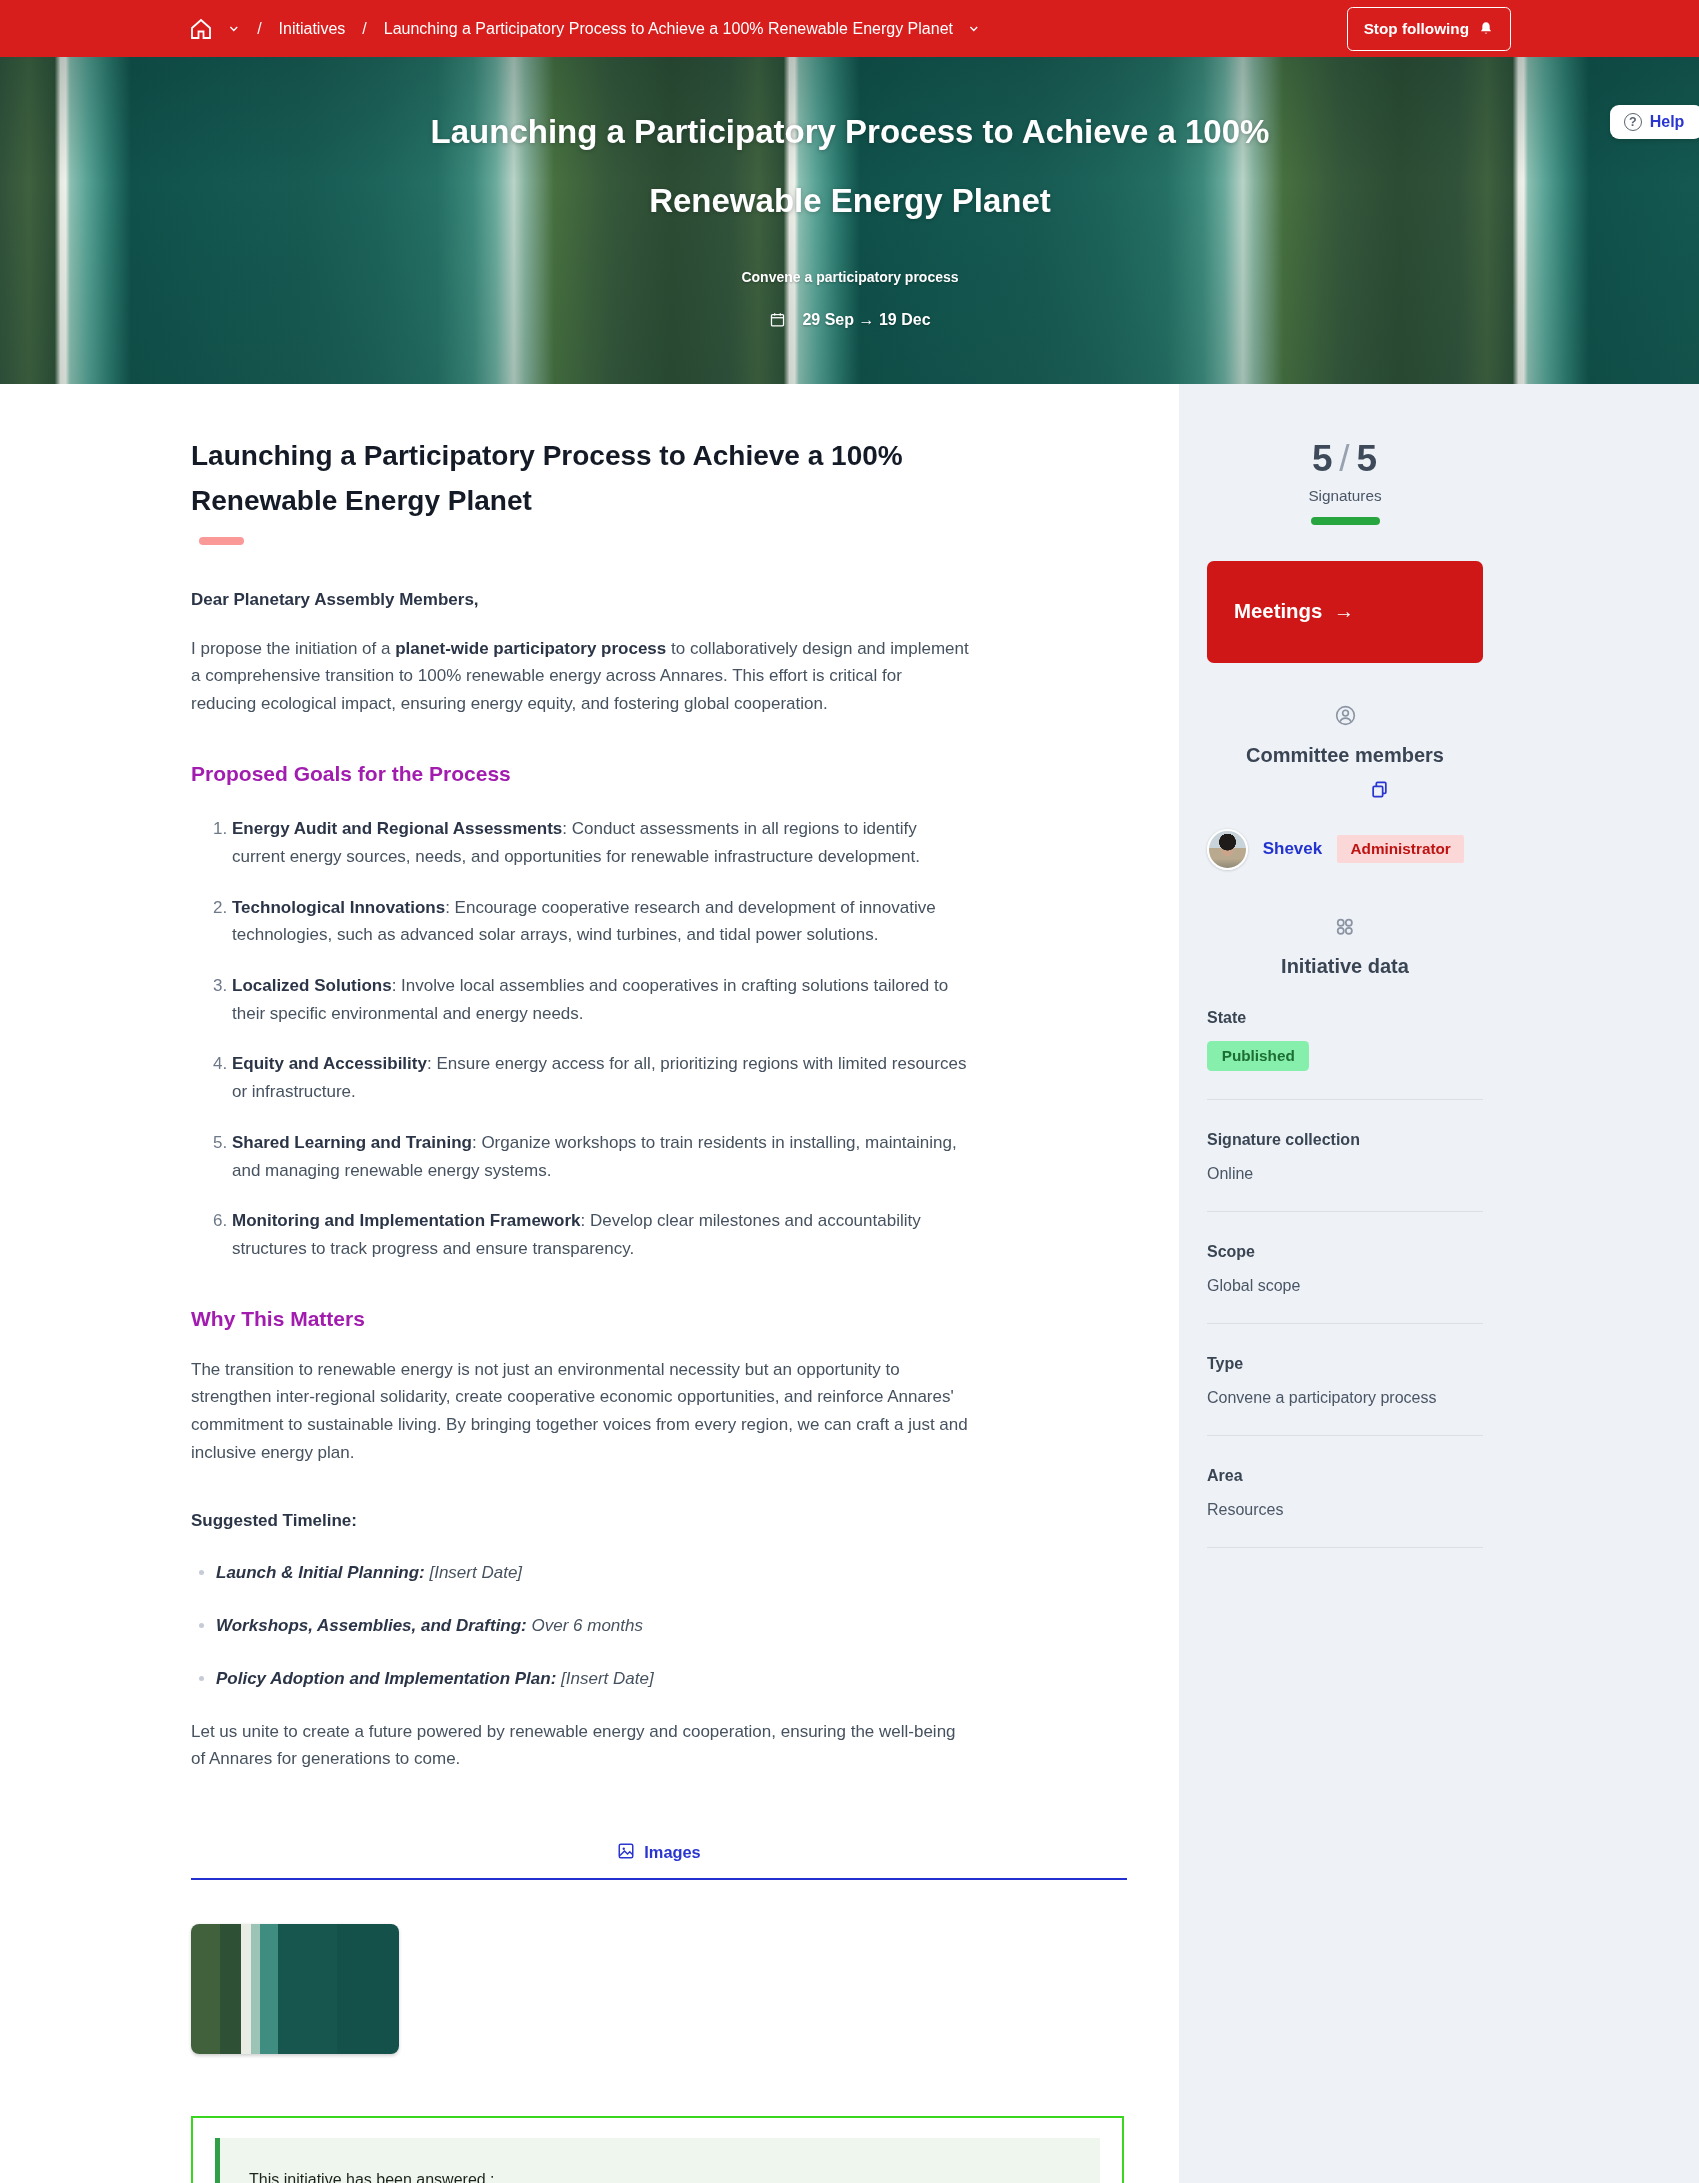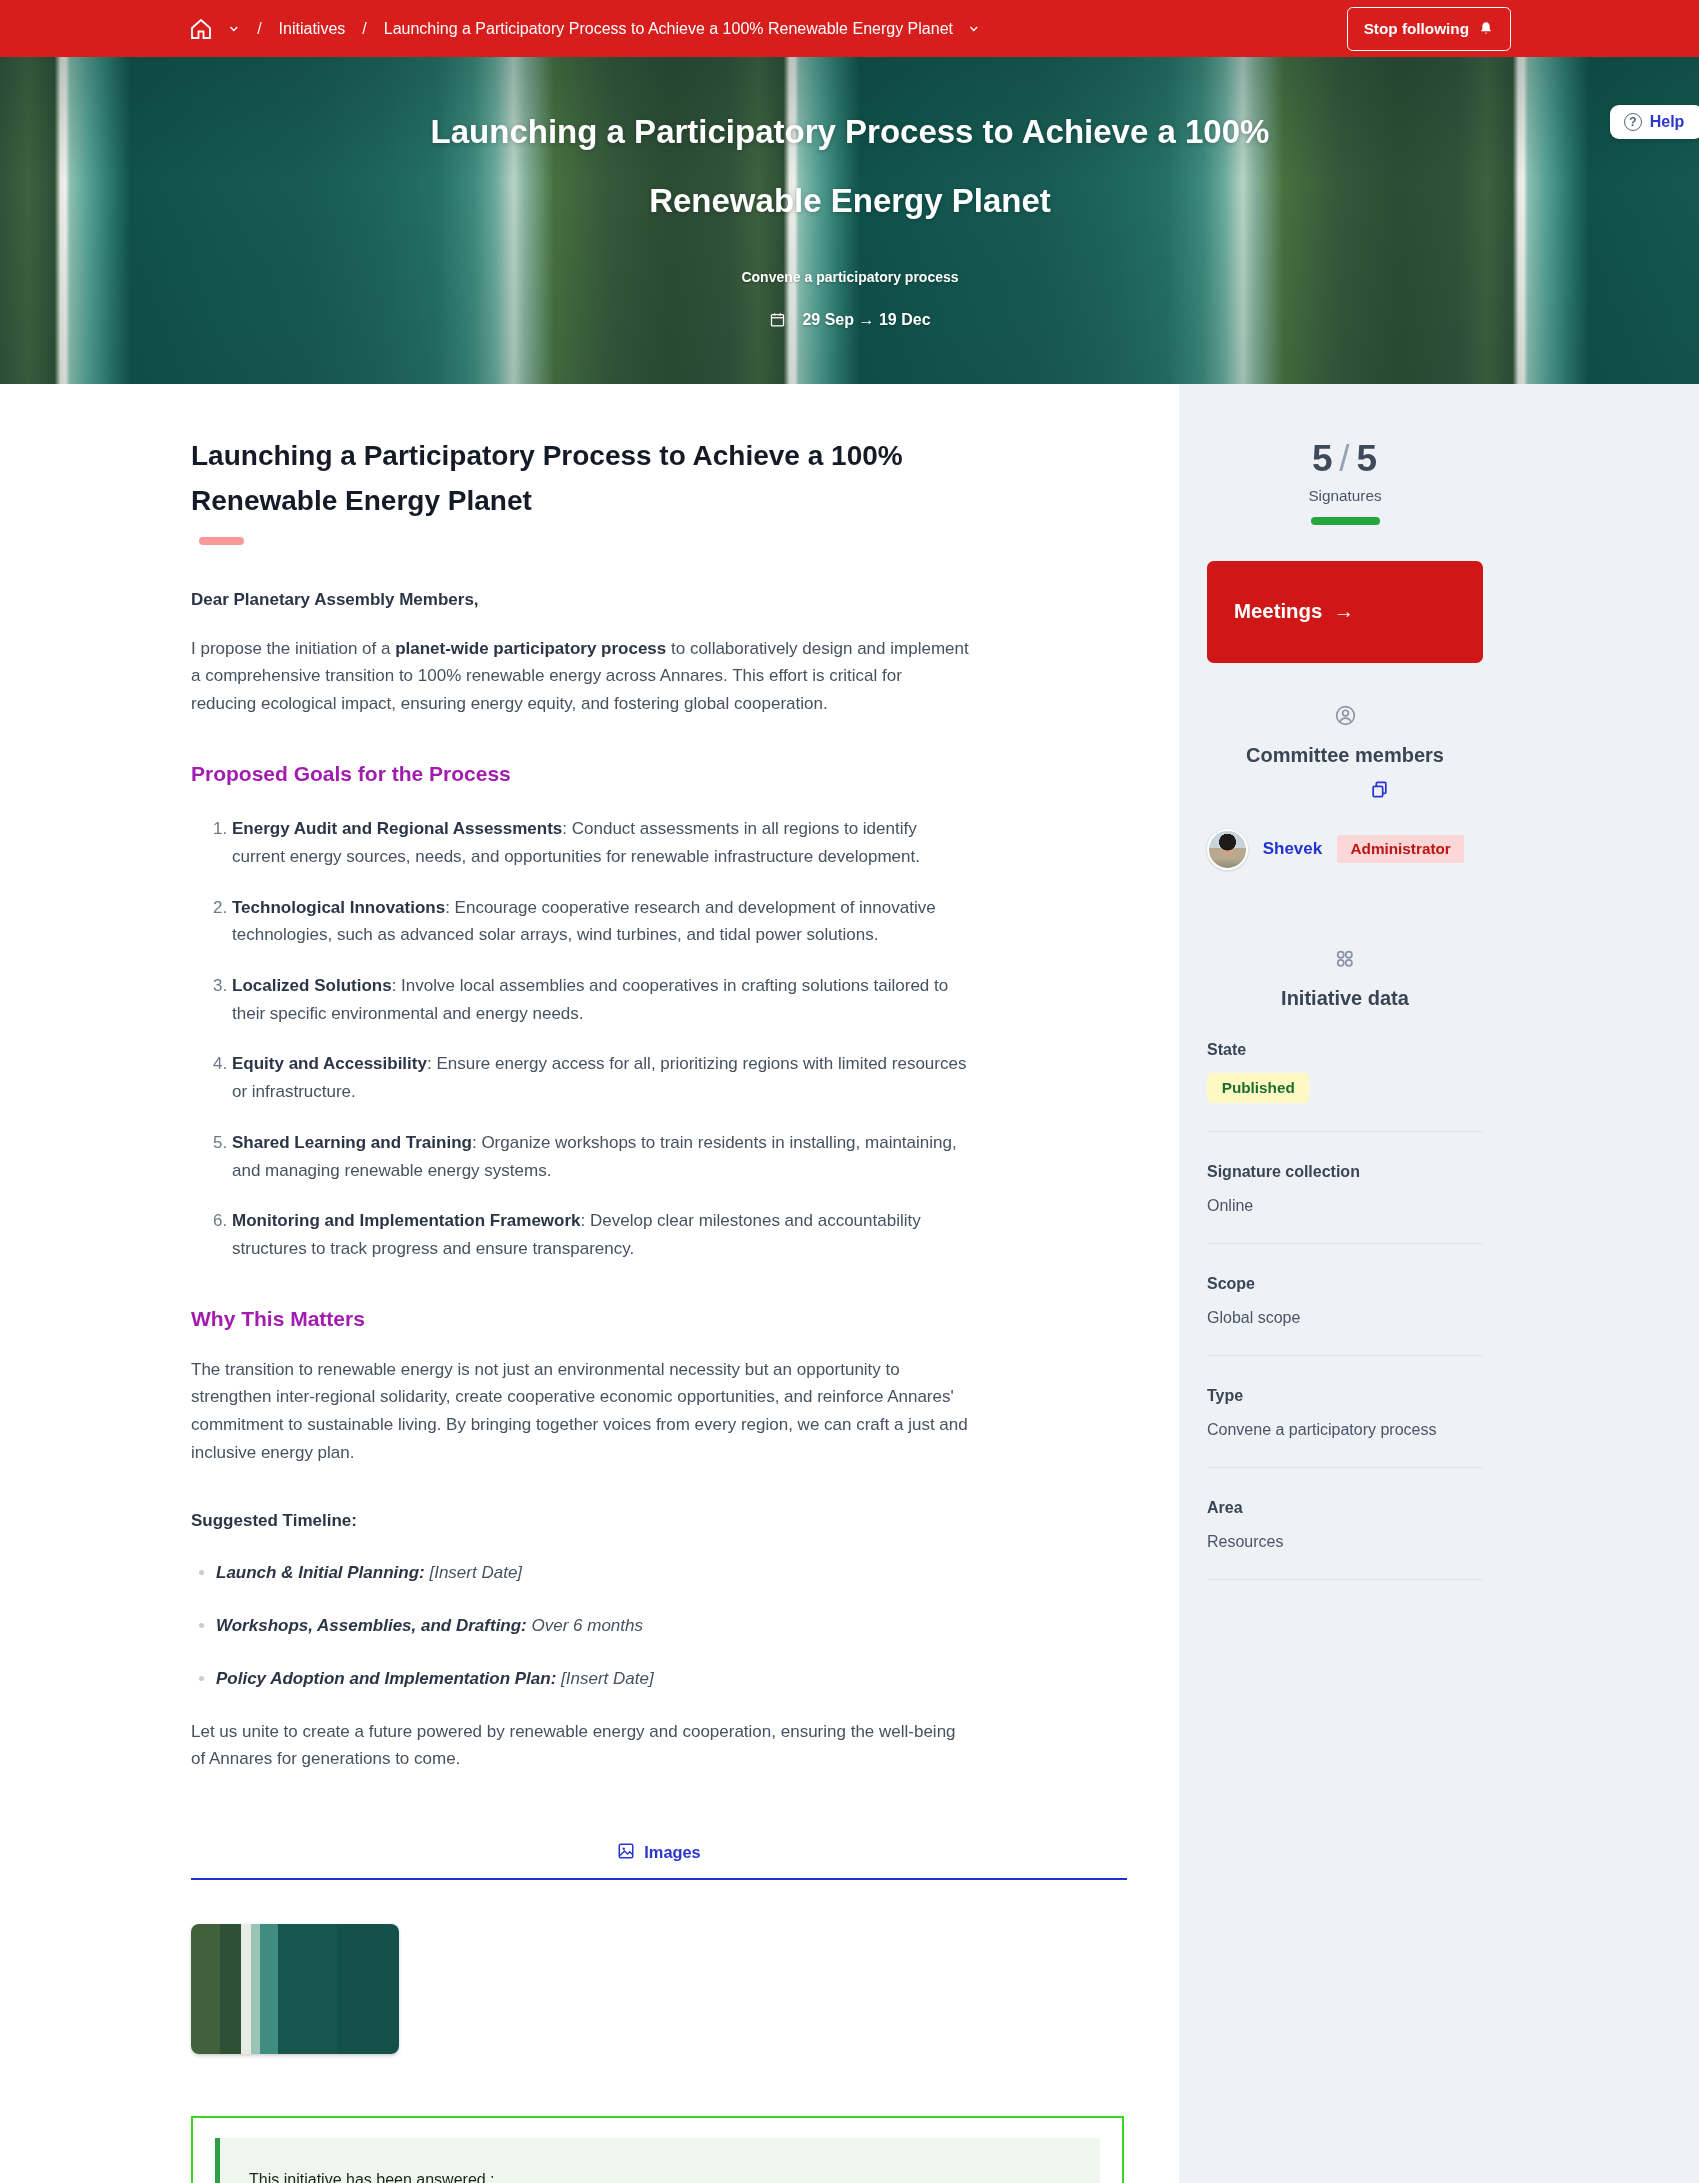--- a/index.html
+++ b/index.html
@@ -101,25 +101,25 @@
   .member { margin-top:25px; display:flex; align-items:center; gap:14.7px; }
   .avatar {
     width:41px; height:41px; border-radius:50%; border:2.3px solid #fff; box-shadow:0 0.6px 2.8px rgba(0,0,0,.2);
     background:
       radial-gradient(circle at 50% 30%, #1e1b18 0 26%, transparent 27%),
       radial-gradient(circle at 50% 52%, #caa58c 0 22%, transparent 23%),
       linear-gradient(180deg, #c9d4da 0 45%, #b9a98f 45% 75%, #8e8a76 100%);
   }
   .member-name { color:#2333cf; font-size:17px; font-weight:700; cursor:pointer; }
   .role-badge { background:#fbd7d7; color:#bf1313; font-size:15.3px; font-weight:700; padding:5.1px 13.6px; border-radius:2px; }
-  .data-head { margin-top:78px; }
+  .data-head { margin-top:46px; }
   .field { margin-top:31px; }
   .field-label { font-size:16px; font-weight:700; color:#3a4554; }
   .field-value { margin-top:16px; font-size:16px; color:#4a5665; }
-  .badge-published { display:inline-block; margin-top:14.7px; background:#fef9c3; color:#1d6e31; font-size:15.3px; font-weight:700; padding:5.7px 14.7px; border-radius:4.5px; }
+  .badge-published { display:inline-block; margin-top:14.7px; background:#86efac; color:#1d6e31; font-size:15.3px; font-weight:700; padding:5.7px 14.7px; border-radius:4.5px; }
   .divider { margin-top:28px; border-top:1.1px solid #dbe0e7; width:276px; }
 </style>
 </head>
 <body>
 
 <div class="page">
 
   <div class="topnav">
     <div class="nav-inner">
       <span>

